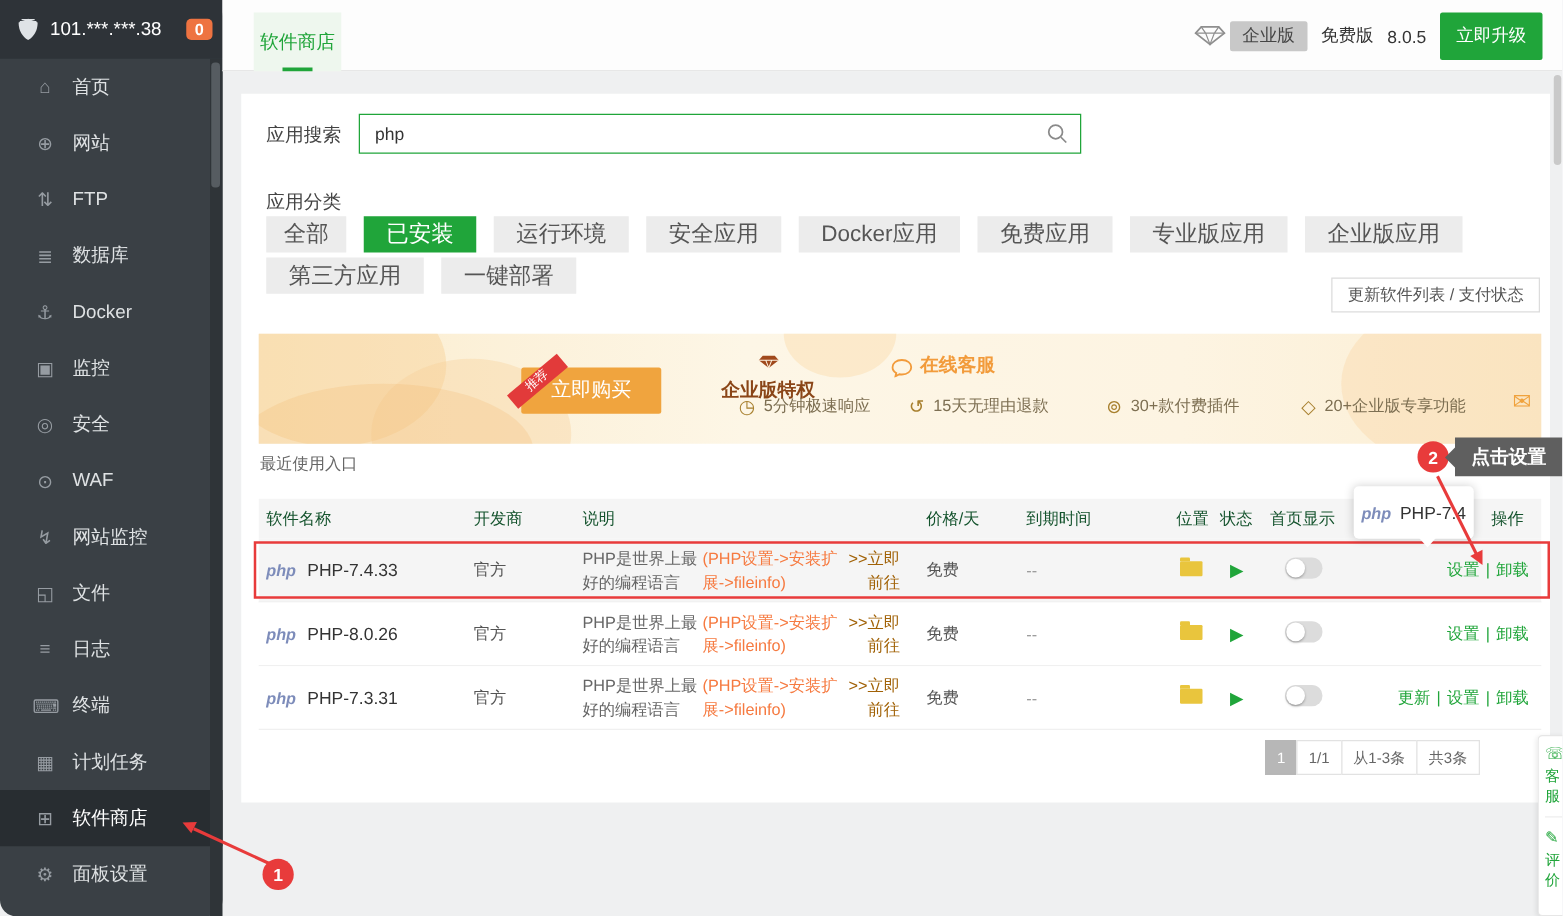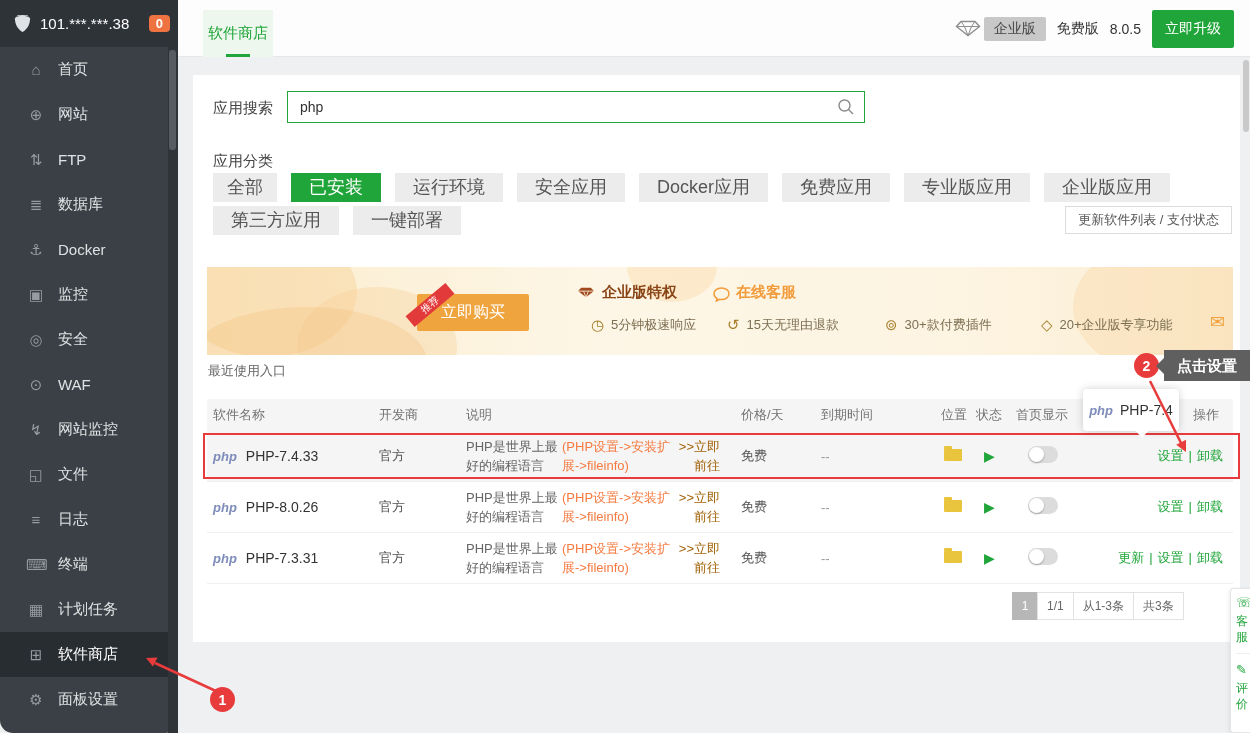--- a/index.html
+++ b/index.html
@@ -37,45 +37,45 @@
   .search-wrap { position:absolute; left:94px; top:16px; width:578px; height:32px; }
   .search-wrap input { width:100%; height:100%; border:1px solid #20a53a; outline:none; padding:0 34px 0 12px;
                        font-size:14px; color:#333; font-family:inherit; }
   .search-ico { position:absolute; right:10px; top:7px; }
   .cat-label { position:absolute; left:20px; top:77px; font-size:15px; color:#444; }
   .cats { position:absolute; left:20px; top:98px; width:1000px; display:flex; flex-wrap:wrap; }
   .cat { height:29px; line-height:29px; background:#ececec; color:#555; font-size:18px; padding:0 18px;
          margin:0 14px 4px 0; cursor:pointer; white-space:nowrap; }
   .cat.narrow { padding:0 14px; }
   .cat.active { background:#20a53a; color:#fff; }
-  .update-btn { position:absolute; right:8px; top:131px; height:28px; line-height:26px; background:#fff;
+  .update-btn { position:absolute; right:8px; top:147px; height:28px; line-height:26px; background:#fff;
                 border:1px solid #dcdcdc; color:#555; font-size:13px; padding:0 12px; cursor:pointer; font-family:inherit; }
 
   
   .banner { position:absolute; left:14px; top:192px; width:1026px; height:88px; overflow:hidden;
             background:linear-gradient(90deg,#fbeccd 0%,#fdf6e6 38%,#fdf4e2 72%,#fbeed3 100%); }
   .blob { position:absolute; border-radius:50%; }
   .buy { position:absolute; left:210px; top:27px; width:112px; height:37px; background:#f0a43e; color:#fff;
          font-size:16px; border:none; border-radius:2px; cursor:pointer; font-family:inherit; }
   .ribbon { position:absolute; left:-13px; top:4px; width:52px; height:14px; background:#e23a3a; color:#fff;
             font-size:10px; line-height:14px; text-align:center; transform:rotate(-40deg); }
   .priv { position:absolute; left:370px; top:16px; display:flex; align-items:center; gap:7px;
-          color:#8a4517; font-size:15px; font-weight:bold; }
+          color:#8a4517; font-size:15px; font-weight:bold;flex-direction:column; }
   .osvc { position:absolute; left:506px; top:16px; display:flex; align-items:flex-end; gap:6px;
           color:#f29b3b; font-size:15px; font-weight:bold; }
   .feat { position:absolute; top:49px; display:flex; align-items:center; gap:7px; color:#7d6f52; font-size:13px; }
   .feat .fico { color:#a8802f; font-size:15px; }
   .mail-ico { position:absolute; right:8px; top:44px; color:#f0a23c; font-size:18px; }
 
   .recent { position:absolute; left:15px; top:287px; font-size:13px; color:#666; }
 
   
   .tbl { position:absolute; left:14px; top:324px; width:1026px; font-size:13px; color:#555; }
   .trow, .thead { display:grid; grid-template-columns:166px 87px 275px 80px 120px 35px 40px 80px 1fr; align-items:center; }
-  .thead { height:32px; background:#f5f5f5; color:#737373; }
+  .thead { height:32px; background:#f5f5f5; color:#14532d; }
   .trow { height:51px; border-bottom:1px solid #f0f0f0; background:#fff; }
   .trow.hl { background:#f5f5f5; }
   .cell { padding-left:6px; }
   .namecell { display:flex; align-items:center; gap:9px; }
   .phplogo { color:#7d8cba; font-style:italic; font-weight:bold; font-size:13px; }
   .appname { color:#333; font-size:14px; }
   .desc { display:flex; align-items:center; line-height:19px; }
   .d1 { width:96px; color:#666; }
   .d2 { width:114px; color:#f67a40; word-break:break-all; }
   .d3 { width:44px; color:#a16207; word-break:break-all;text-align:right; }

